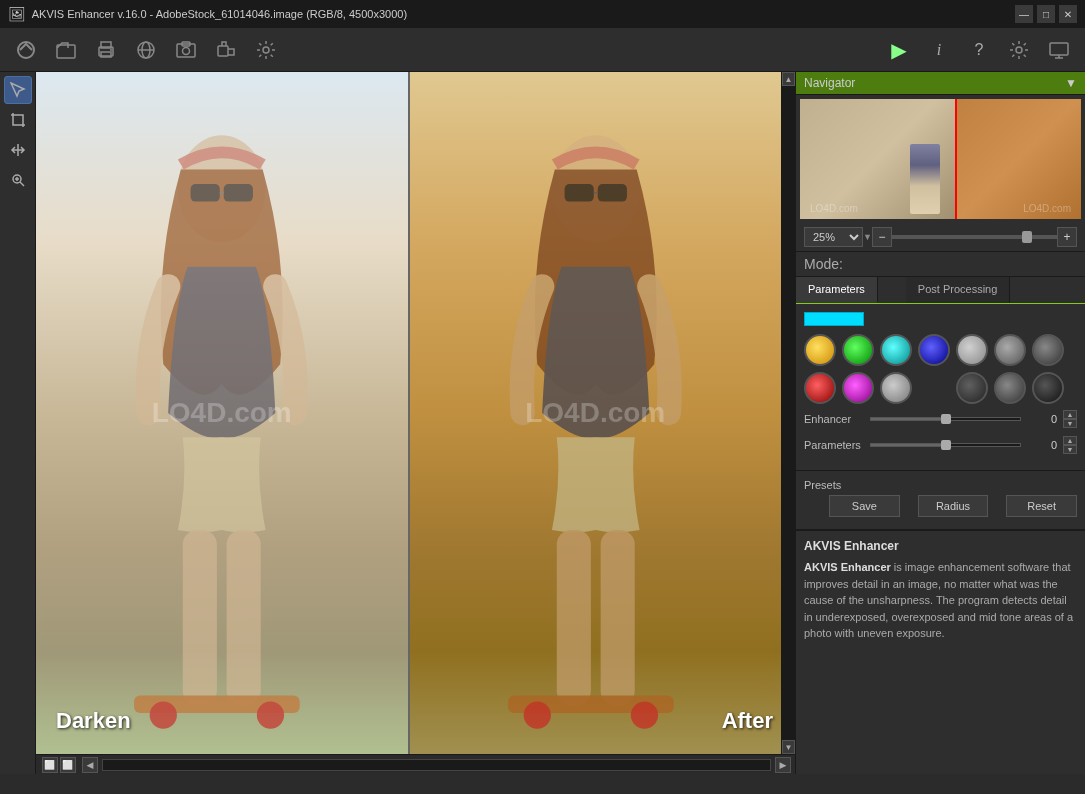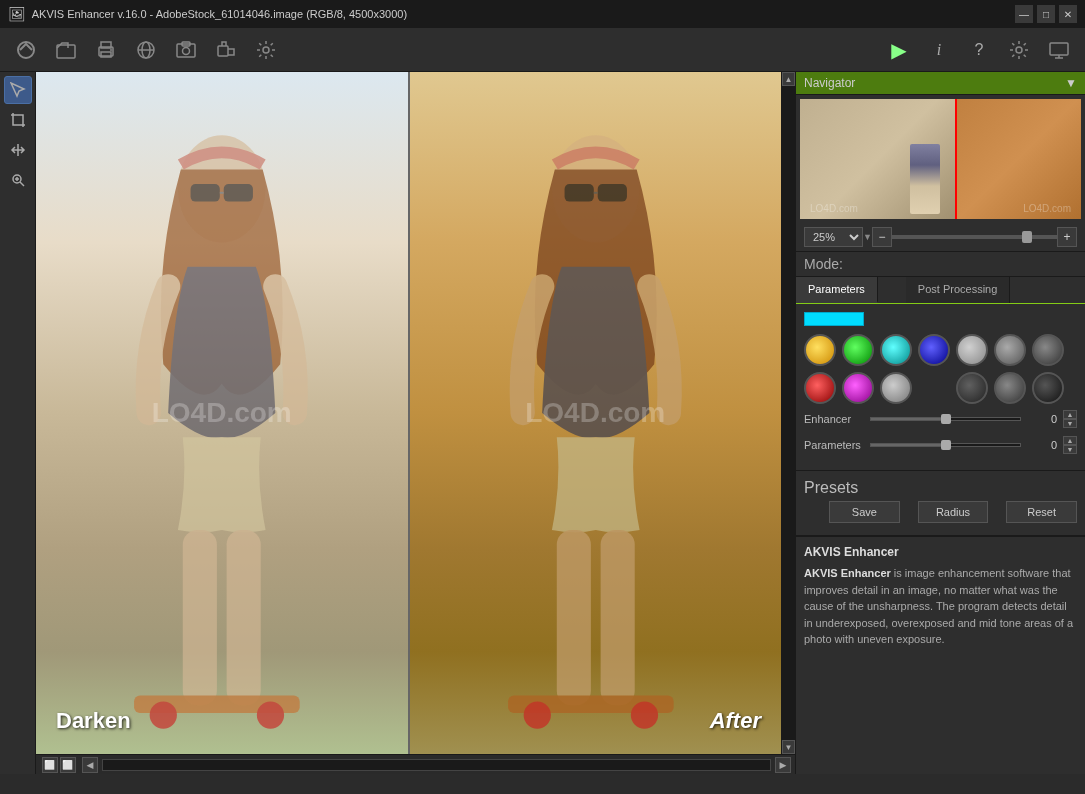--- a/index.html
+++ b/index.html
@@ -101,21 +101,21 @@
     }
     .panel-label {
       position: absolute;
       bottom: 20px;
       font-size: 22px;
       font-weight: bold;
       color: white;
       text-shadow: 1px 1px 3px rgba(0,0,0,0.8);
     }
     .panel-label-before { left: 20px; }
-    .panel-label-after { right: 20px; font-style: italic; }
+    .panel-label-after { right: 8px; }
     .divider-line {
       width: 2px;
       background: #666;
       cursor: ew-resize;
       z-index: 10;
     }
     .watermark {
       position: absolute;
       top: 50%;
       left: 50%;
@@ -356,21 +356,21 @@
       line-height: 1;
     }
 
     
     #presets-section {
       padding: 0 8px 8px 8px;
       border-top: 1px solid #1a1a1a;
       padding-top: 8px;
     }
     .section-label {
-      font-size: 16px;
+      font-size: 11px;
       color: #bbb;
       margin-bottom: 4px;
     }
     .presets-select {
       width: 100%;
       background: #3a3a3a;
       border: 1px solid #555;
       color: #ccc;
       padding: 3px 4px;
       font-size: 11px;

